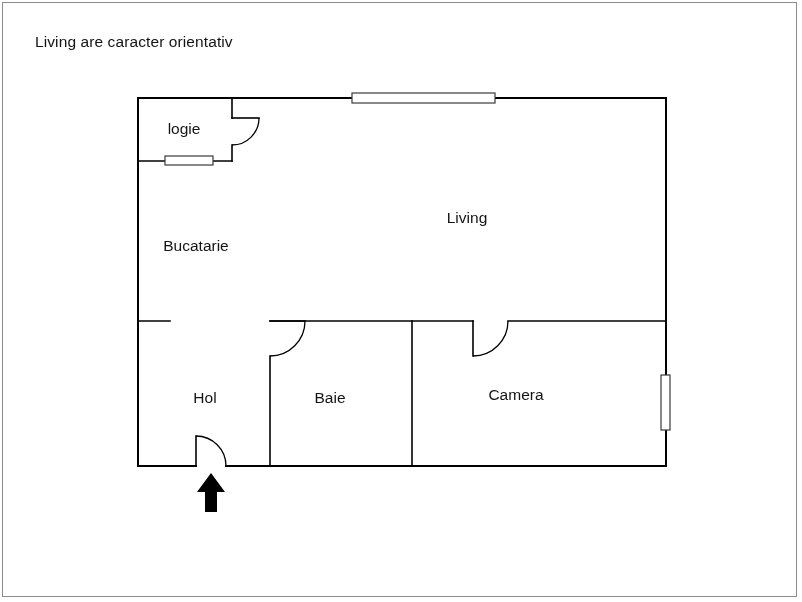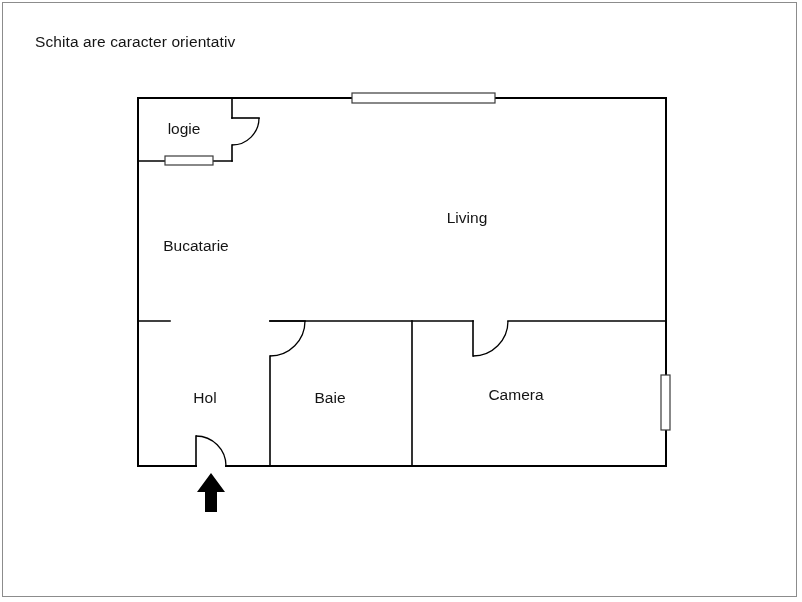--- a/index.html
+++ b/index.html
@@ -84,21 +84,21 @@
     stroke: none;
   }
 </style>
 </head>
 <body>
 
 <div id="page">
 
   <div id="page-border"></div>
 
-  <div id="plan-title">Schita are caracter orientativ</div>
+  <div id="plan-title">Living are caracter orientativ</div>
 
   <svg id="floorplan-svg" width="802" height="602">
 
     <g>
 
       <path class="wall" d="M 138 98 L 666 98"></path>
 
       <path class="wall" d="M 138 98 L 138 466"></path>
 
       <path class="wall" d="M 666 98 L 666 466"></path>

